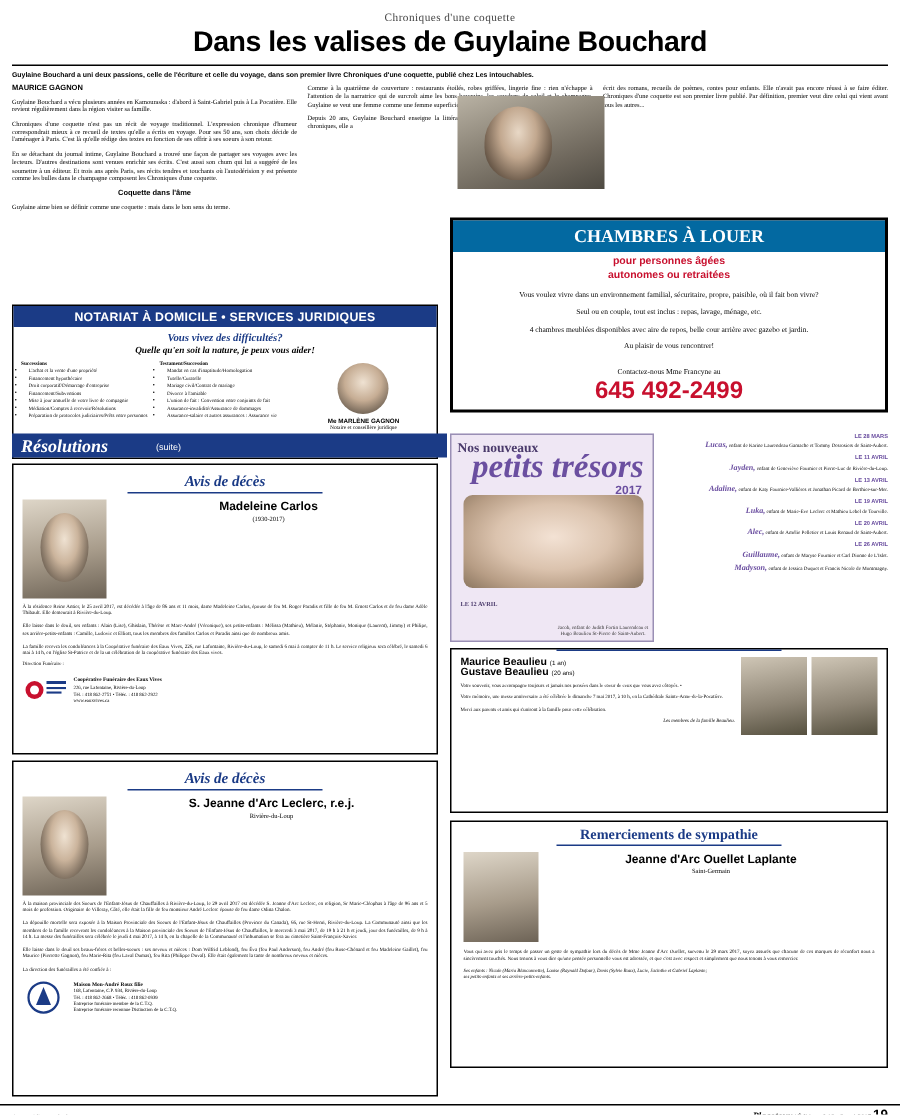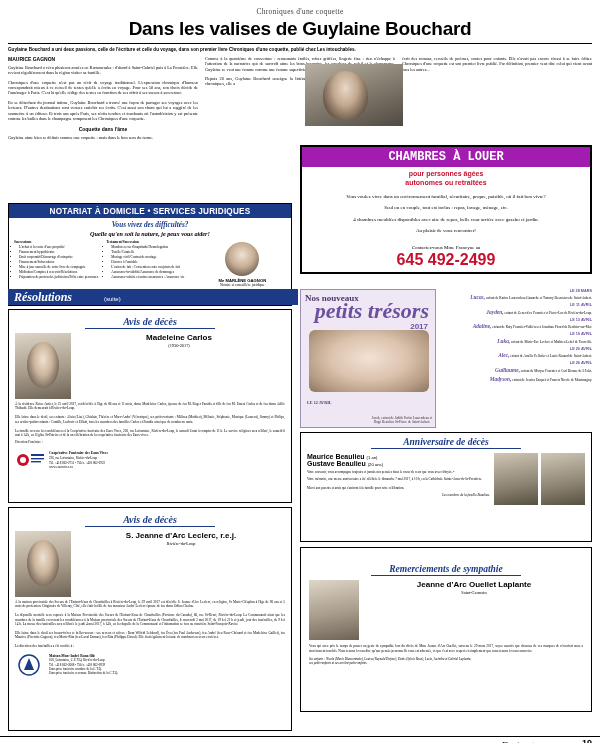--- a/index.html
+++ b/index.html
@@ -39,21 +39,21 @@
   .notary-cols .nc { width:33.3%; }
   .nc b { display:block; font-size:3.5px; }
   .nc ul { margin:0; padding-left:5px; }
   .nc li { margin-bottom:.5px; }
   .notary-person { text-align:center; font-size:3.6px; line-height:1.3; }
   .notary-person .nm { font-family:"Liberation Sans",sans-serif; font-weight:bold; font-size:4.2px; }
   .notary-foot { border-top:1px solid #000; text-align:center; font-size:3.3px; padding:2px 2px; line-height:1.4; }
 
   
   .chambres { position:absolute; left:300px; top:138px; width:292px; border:2px solid #000; background:#fff; }
-  .ch-band { background:#a21caf; color:#fff; text-align:center; font-family:Liberation Mono, monospace; font-weight:bold; font-size:12px; padding:3px 0; }
+  .ch-band { background:#0369a1; color:#fff; text-align:center; font-family:Liberation Serif, serif; font-weight:bold; font-size:12px; padding:3px 0; }
   .ch-sub { text-align:center; color:#c8102e; font-family:"Liberation Sans",sans-serif; font-weight:bold; font-size:7px; line-height:1.25; margin:3px 6px; }
   .ch-body { padding:2px 10px 4px; text-align:center; font-size:5px; line-height:1.5; }
   .ch-body p { margin:0 0 4px; }
   .ch-phone { text-align:center; font-family:"Liberation Sans",sans-serif; font-weight:bold; font-size:16px; color:#c8102e; margin:1px 0 3px; }
   .ch-contact { text-align:center; font-size:5px; margin-top:2px; }
 
   
   .necro-bar { position:absolute; left:8px; top:282px; width:290px; height:16px; background:#1b3b86; }
   .necro-title { position:absolute; left:14px; top:283px; color:#fff; font-family:"Liberation Serif",serif; font-weight:bold; font-style:italic; font-size:12px; }
   .necro-suite { position:absolute; left:104px; top:289px; color:#fff; font-family:"Liberation Sans",sans-serif; font-size:6px; }
@@ -89,21 +89,21 @@
   .b-item { margin-bottom:2.5px; }
 
   
   .anniv { position:absolute; left:300px; top:425px; width:292px; height:110px; border:1px solid #000; background:#fff; }
   .anniv-title { text-align:center; font-family:"Liberation Serif",serif; font-style:italic; font-weight:bold; font-size:9.5px; color:#1b3b86; margin:4px 0 1px; }
   .anniv-names { font-family:"Liberation Sans",sans-serif; font-weight:bold; font-size:7px; text-align:left; }
   .anniv-age { font-size:4.2px; font-weight:normal; }
 
   
   .remerc { position:absolute; left:300px; top:540px; width:292px; height:165px; border:1px solid #000; background:#fff; }
-  .remerc-title { text-align:center; font-family:"Liberation Serif",serif; font-style:italic; font-weight:bold; font-size:9.5px; color:#1b3b86; margin:16px 0 1px; }
+  .remerc-title { text-align:center; font-family:"Liberation Serif",serif; font-weight:bold; font-size:9.5px; color:#1b3b86; margin:4px 0 1px; }
 
   
   .footbar { position:absolute; left:0; bottom:0; width:600px; height:14px; border-top:1px solid #000; }
   .foot-left { position:absolute; left:8px; bottom:3px; font-size:4.4px; font-style:italic; }
   .foot-right { position:absolute; right:8px; bottom:2px; font-size:4.6px; }
   .foot-right .pg { font-family:"Liberation Sans",sans-serif; font-weight:bold; font-size:9px; }
   .foot-logo { font-family:"Liberation Serif",serif; font-style:italic; font-weight:bold; font-size:6.5px; }
 </style>
 </head>
 <body>
@@ -294,21 +294,20 @@
     <div class="b-item">
       <div class="b-date">LE 26 AVRIL</div>
       <div style="text-align:right;"><span class="b-name">Guillaume,</span> <span>enfant de Maryse Fournier et Carl Dionne de L'Islet.</span></div>
     </div>
     <div class="b-item">
       <div style="text-align:right;"><span class="b-name">Madyson,</span> <span>enfant de Jessica Duquet et Francis Nicole de Montmagny.</span></div>
     </div>
   </div>
 
   <div class="anniv">
-    <div class="anniv-title">Anniversaire de décès</div>
     <div class="avis-line"></div>
     <div style="display:flex; gap:4px; padding:0 6px;">
       <div style="flex:1;">
         <div class="anniv-names"><span>Maurice Beaulieu</span> <span class="anniv-age">(1 an)</span></div>
         <div class="anniv-names"><span>Gustave Beaulieu</span> <span class="anniv-age">(20 ans)</span></div>
         <div style="font-size:3.3px; margin-top:3px; line-height:1.3;">Votre souvenir, vous accompagne toujours et jamais nos pensées dans le coeur de ceux que vous avez côtoyés. •</div>
         <div style="font-size:3.3px; margin-top:3px; line-height:1.3; white-space:pre-line;">Votre mémoire, une messe anniversaire a été célébrée le dimanche 7 mai 2017, à 10 h, en la Cathédrale Sainte-Anne-de-la-Pocatière.
 
 Merci aux parents et amis qui s'uniront à la famille pour cette célébration.</div>
         <div style="font-size:3.3px; text-align:right; margin-top:3px; font-style:italic;">Les membres de la famille Beaulieu.</div>

